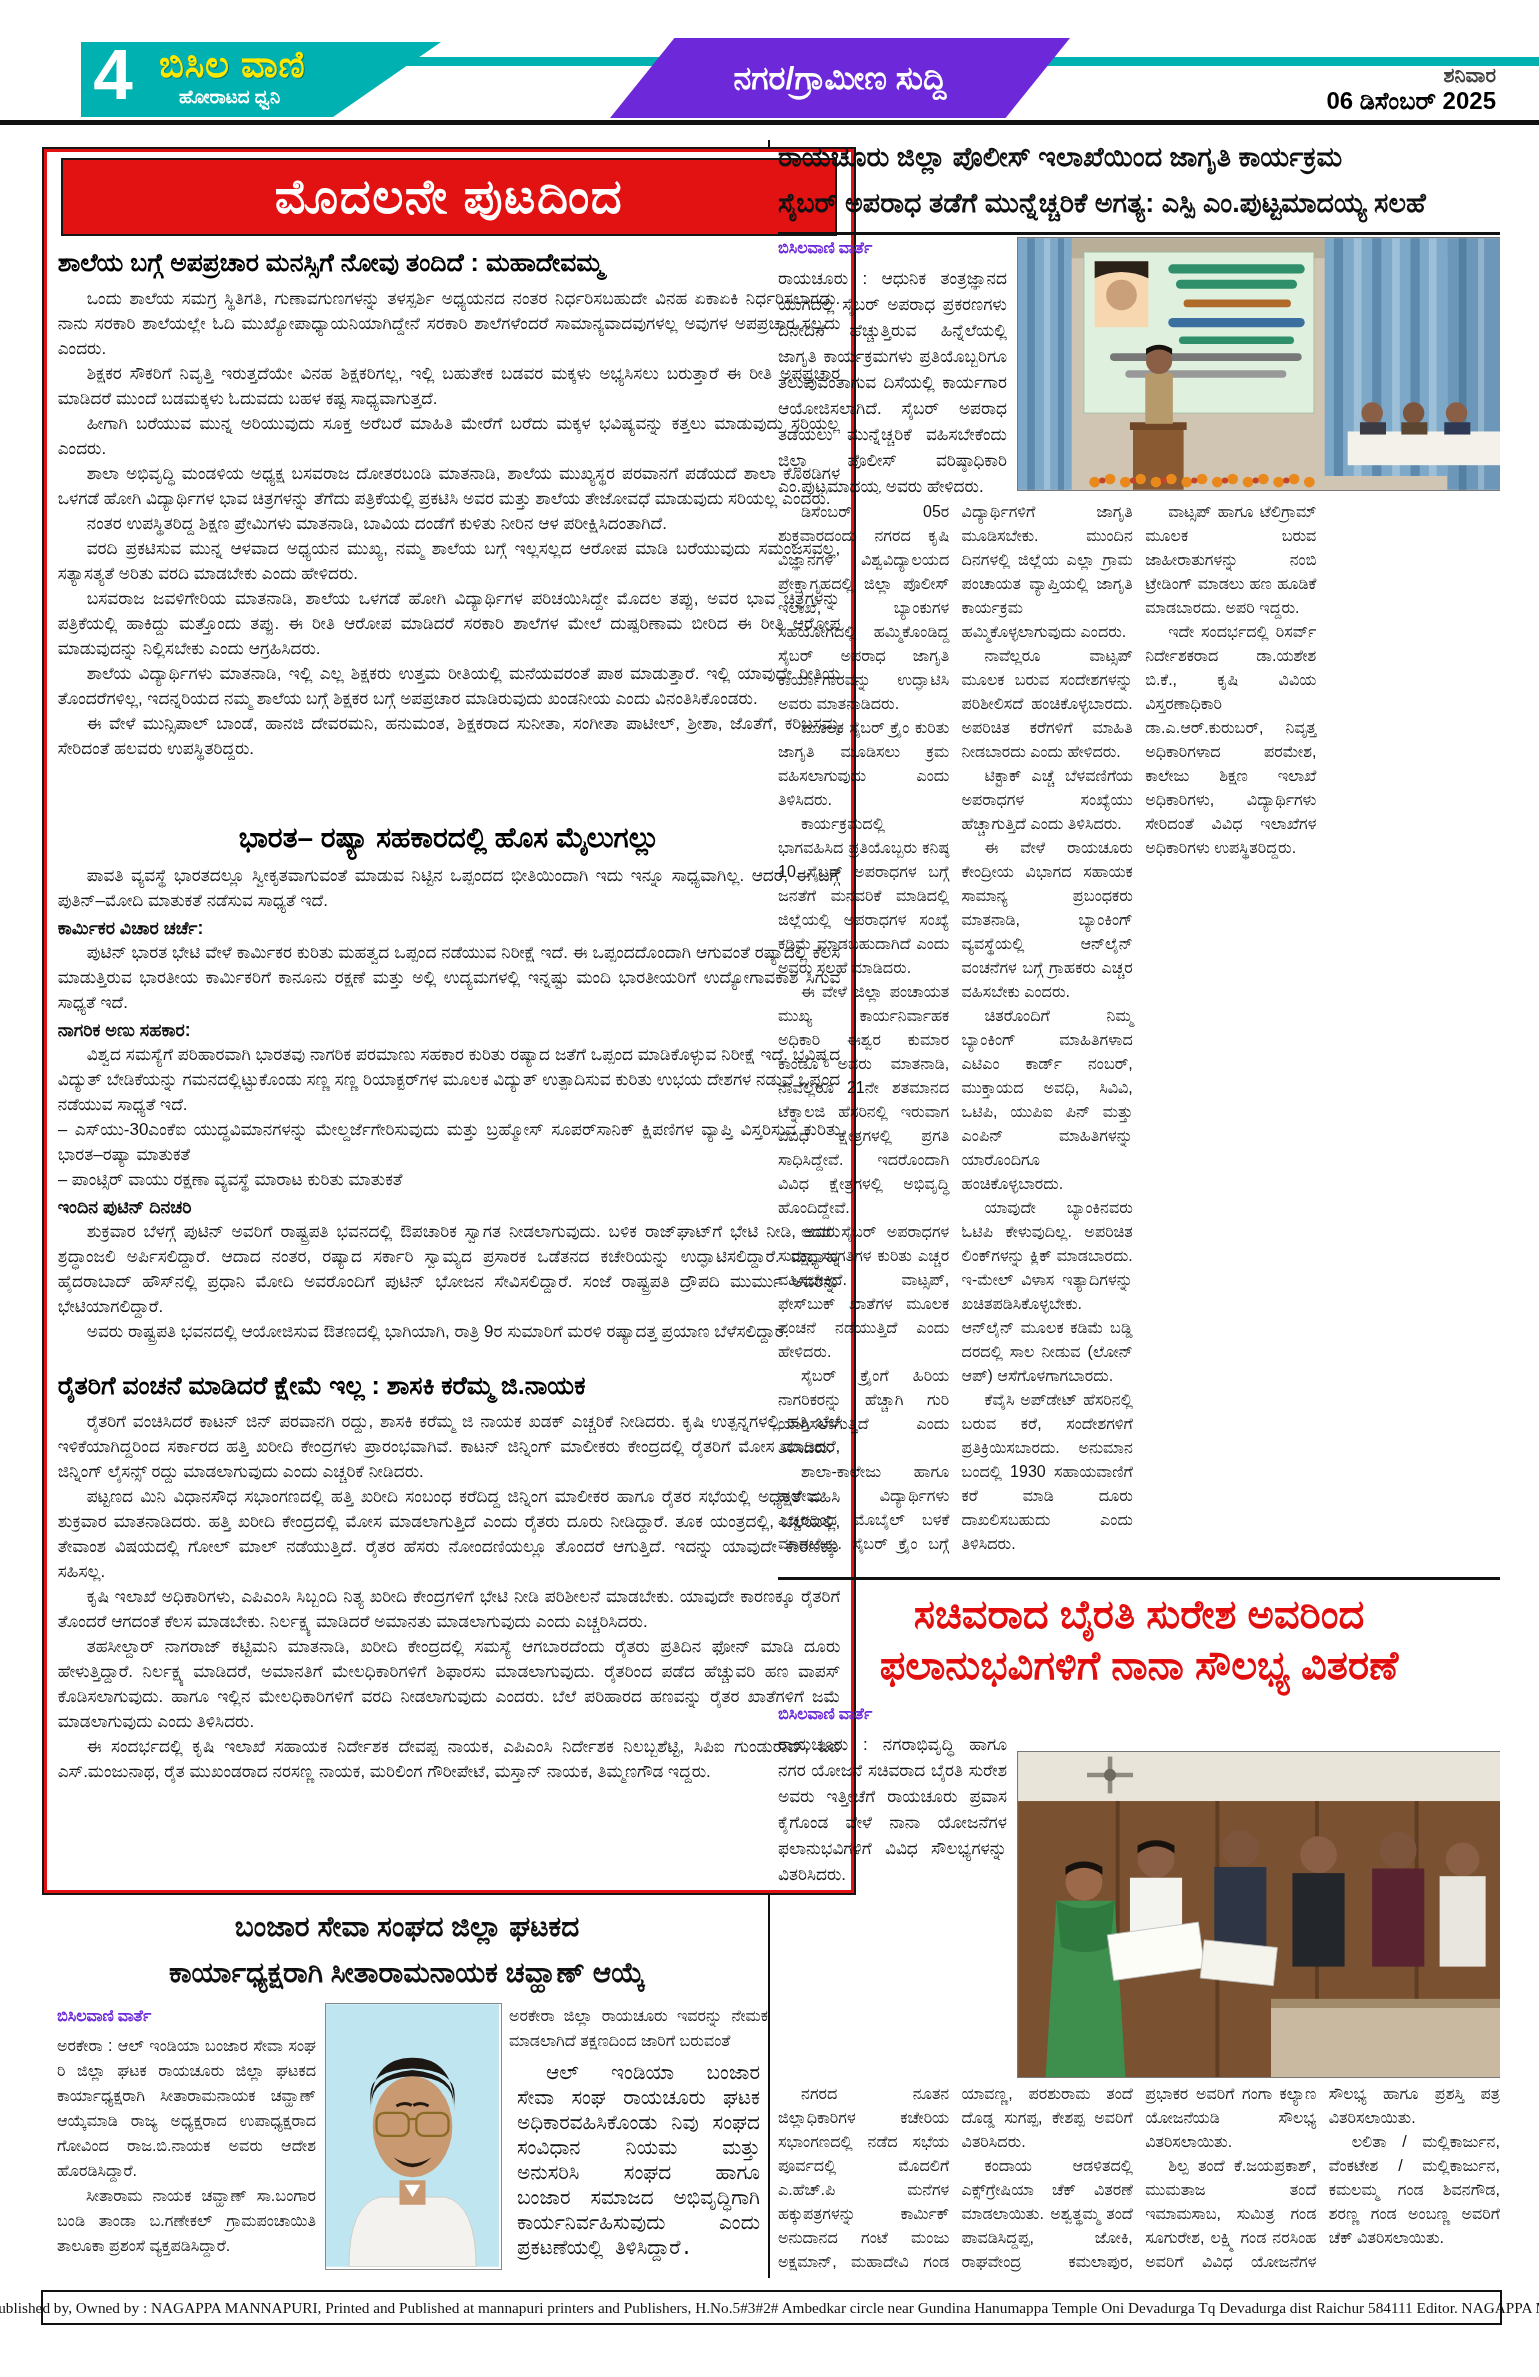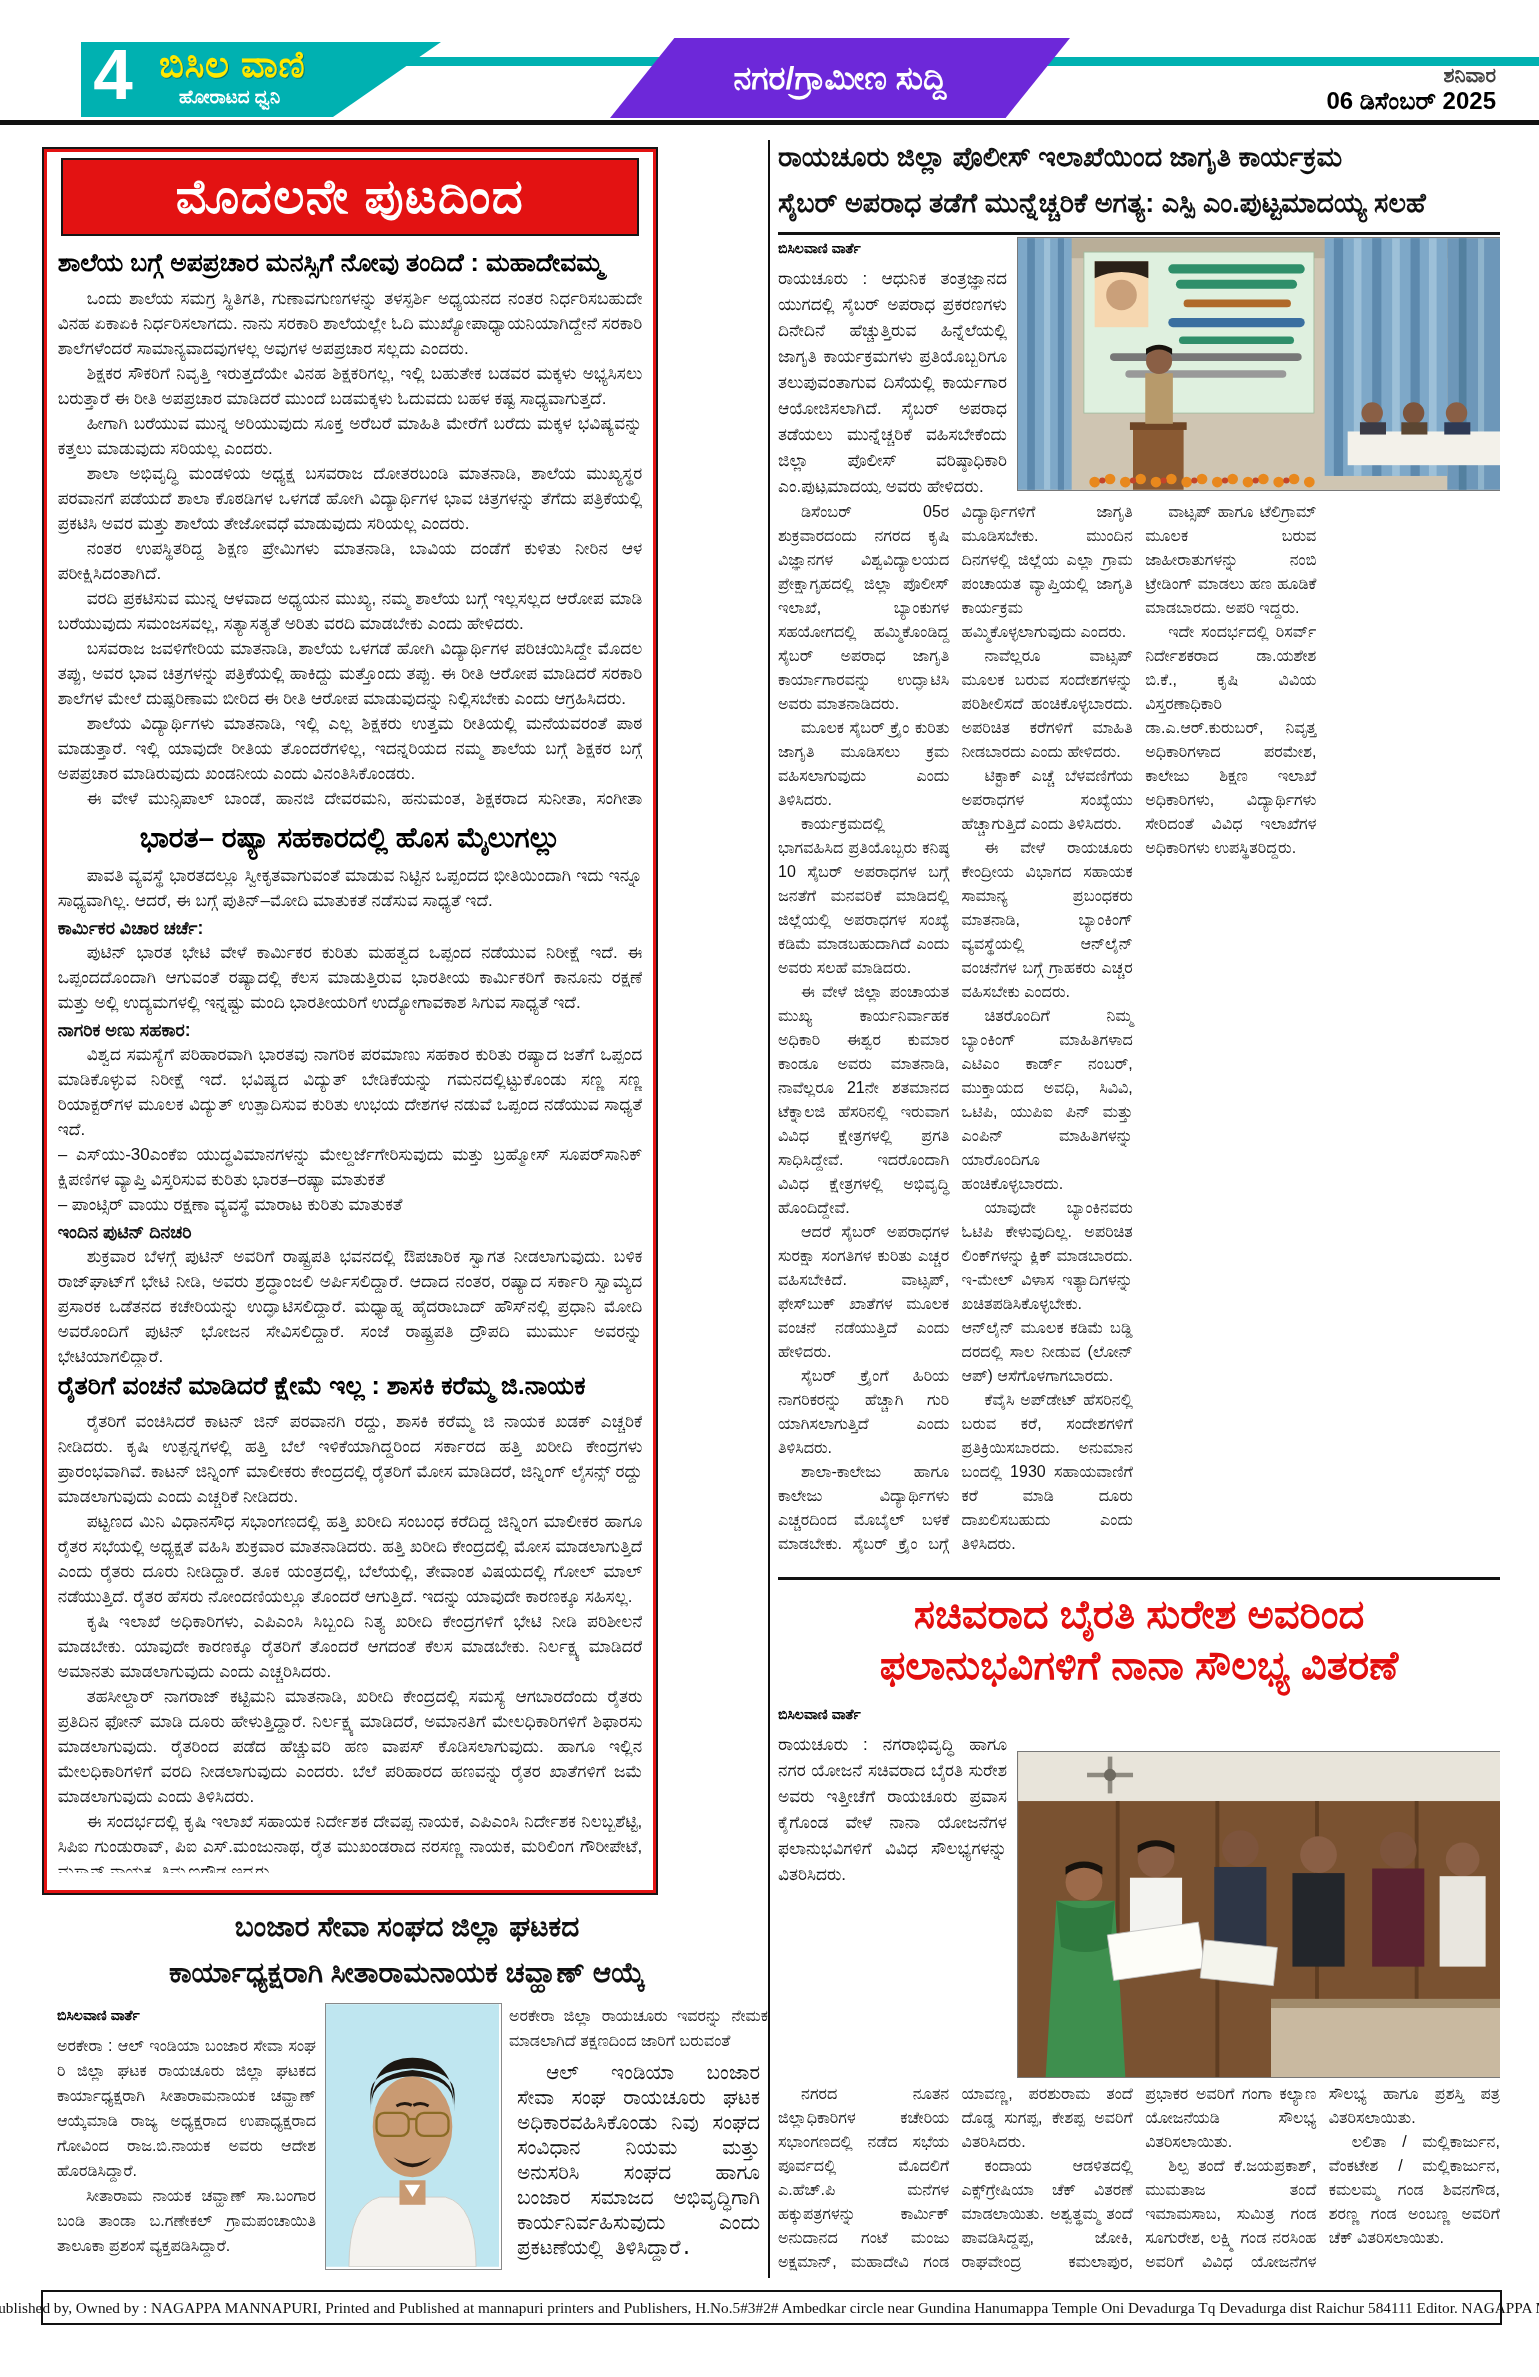--- a/index.html
+++ b/index.html
@@ -15,37 +15,37 @@
   .mast-tag{position:absolute;left:98px;top:44px;font-size:18.4px;font-weight:bold;color:#ffffff;}
   .red-band{position:absolute;left:610px;top:38px;width:460px;height:80px;background:#6d28d9;
             clip-path:polygon(14% 0,100% 0,86% 100%,0 100%);display:flex;align-items:center;justify-content:center;}
   .red-band .lbl{font-size:32px;font-weight:bold;color:#ffffff;}
   .date-wrap{position:absolute;right:44px;top:64px;text-align:right;}
   .date-wrap .day{font-size:20px;font-weight:bold;color:#404040;}
   .date-wrap .date{font-size:24px;font-weight:bold;color:#000;}
   .black-line{position:absolute;left:0;top:120px;right:0;height:4.6px;background:#111;}
   .v-divider{position:absolute;left:768px;top:140px;width:2.3px;height:2138px;background:#111;}
   
-  .left-box{position:absolute;left:44px;top:149px;width:612px;height:1744px;background:#fff;
+  .left-box{position:absolute;left:44px;top:149px;width:810px;height:1744px;background:#fff;
             border:3.8px solid #e31212;outline:2.3px solid #161616;box-sizing:border-box;overflow:hidden;padding:4.6px 10.7px;}
   .box-title{margin:1.5px 3.1px 7.7px 3.1px;height:74px;background:#e31212;border:2.3px solid #161616;
              display:flex;align-items:center;justify-content:center;}
   .box-title span{font-size:48px;font-weight:bold;color:#ffffff;letter-spacing:1.5px;}
   .lb-h{font-size:25px;font-weight:bold;line-height:1.25;color:#000;margin:3.1px 0 7.7px 0;}
   .lb-h.center{text-align:center;font-size:28px;margin:7.7px 0;}
   .lb-art{overflow:hidden;}
   .lb-art1{height:569px;}
   .lb-art2{height:554px;}
   .lb-art3{height:506px;}
   .bodytxt{font-size:17px;line-height:25px;text-align:justify;margin:0;}
   .bodytxt.ind{text-indent:29px;}
   .subhead{font-size:17.6px;font-weight:bold;margin:4.6px 0 1.5px 0;}
   
   .banjara-h{position:absolute;left:54px;width:706px;text-align:center;font-size:28px;font-weight:bold;line-height:1.45;}
-  .byline{font-size:14px;font-weight:bold;color:#000000;margin-bottom:4.6px;}
+  .byline{font-size:16px;font-weight:bold;color:#6d28d9;margin-bottom:4.6px;font-family:Liberation Serif, serif;}
   .bj-col{position:absolute;width:259px;overflow:hidden;}
   .bj-photo{position:absolute;left:325px;top:2003px;width:175px;height:265px;border:0.8px solid #888;}
   
   .right-col{position:absolute;left:778px;top:140px;width:722px;height:2141px;overflow:hidden;}
   .r-kicker{font-size:27px;font-weight:bold;line-height:1.3;}
   .r-head{font-size:27px;font-weight:bold;line-height:1.3;margin-top:10.7px;}
   .r-rule{height:3.1px;background:#111;margin:10.7px 0 7.7px 0;}
   .lead-col{position:absolute;width:229px;overflow:hidden;font-size:17px;line-height:26px;text-align:justify;}
   .r-photo{position:absolute;border:0.8px solid #777;background:#ccc;}
   .colsblock{position:absolute;left:0;width:722px;column-count:4;column-gap:12.3px;column-fill:auto;

